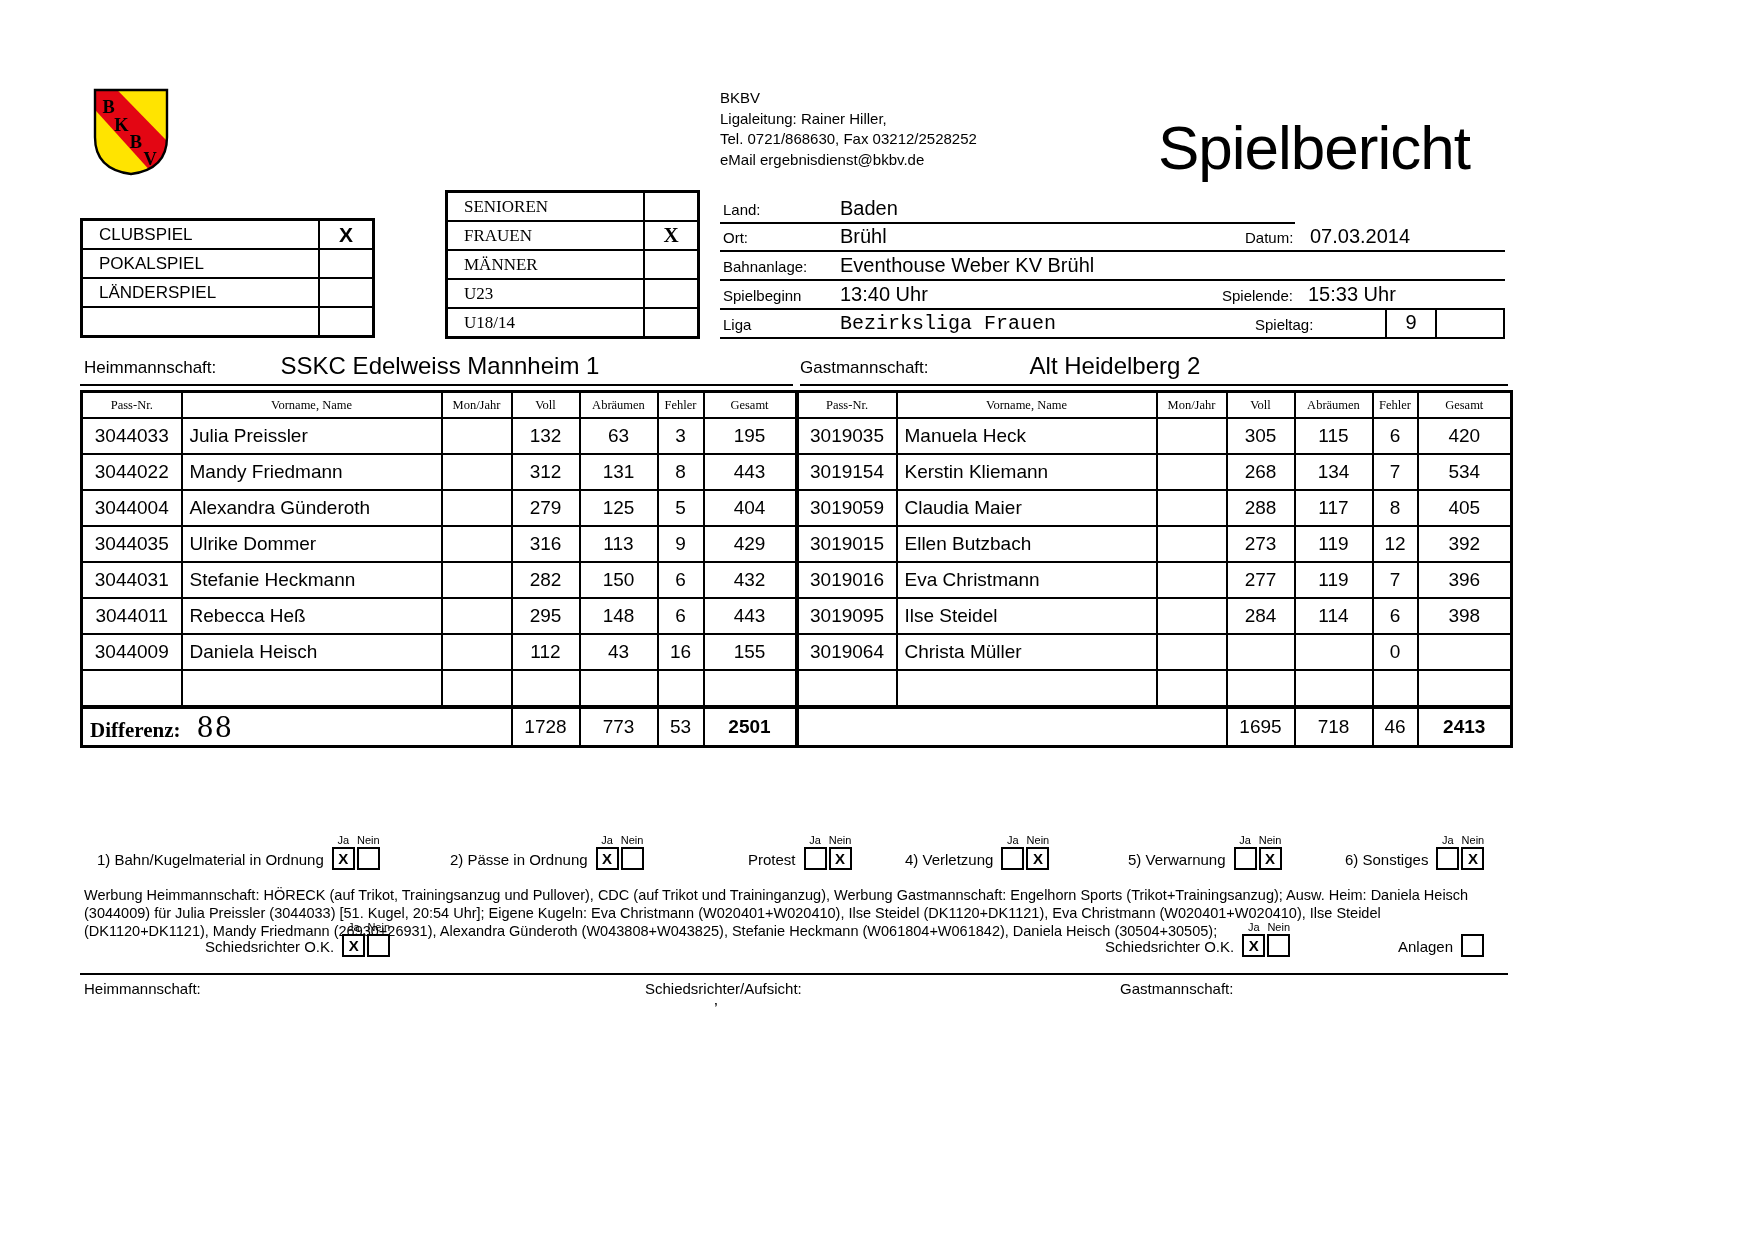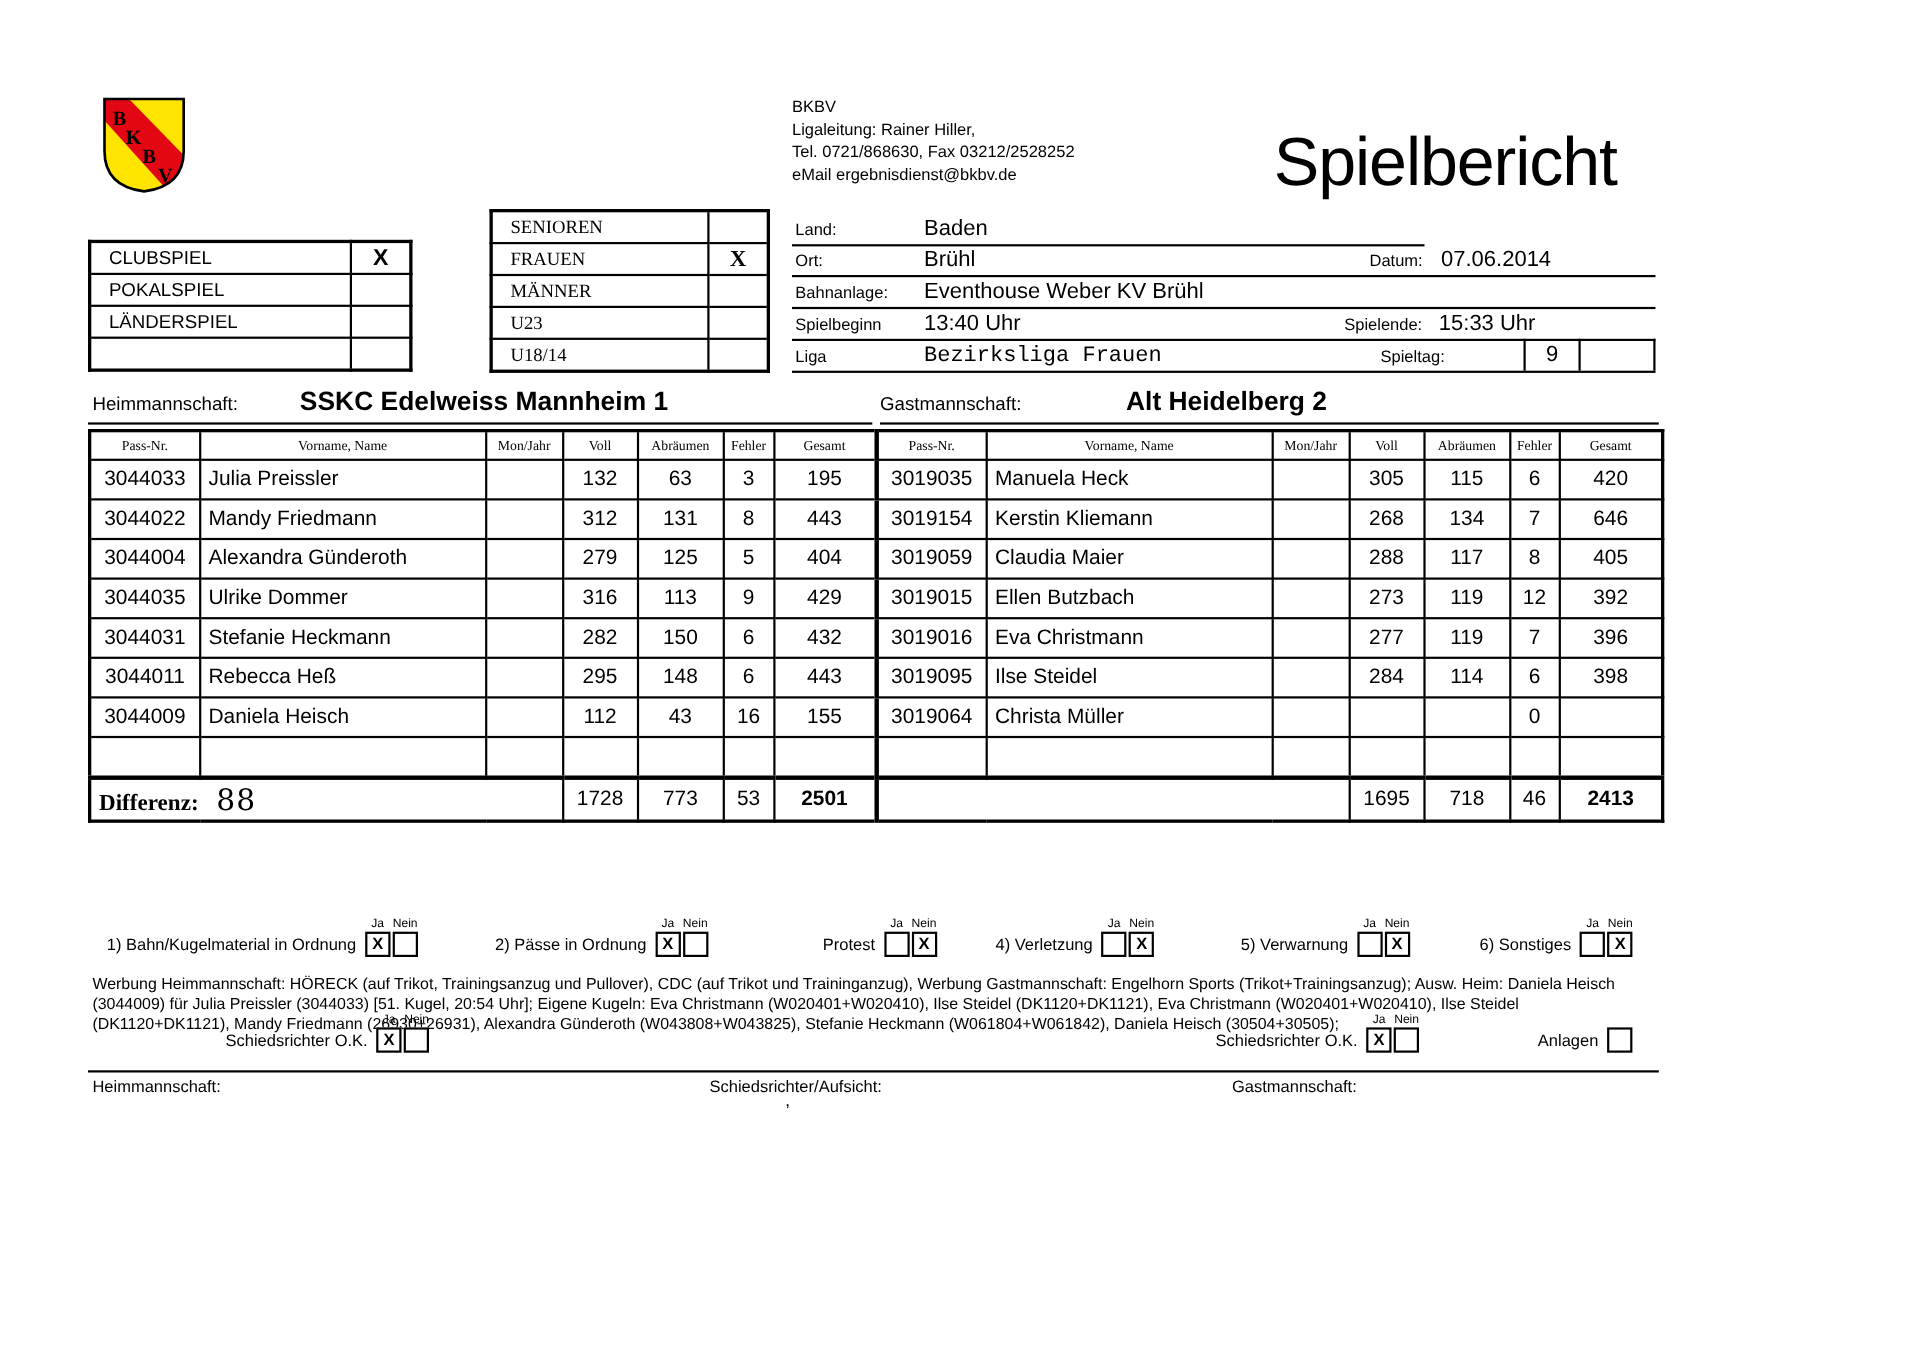--- a/index.html
+++ b/index.html
@@ -23,21 +23,21 @@
   #category{left:445px;top:190px;font-family:Liberation Serif, serif;}
   #category td.lbl{width:178px;}
   
   .inforow{position:absolute;border-bottom:2px solid #000;}
   .flabel{position:absolute;font-size:15px;bottom:4px;white-space:nowrap;}
   .fvalue{position:absolute;font-size:20px;bottom:2px;white-space:nowrap;}
   .spielbox{position:absolute;bottom:0;height:100%;border-left:2px solid #000;box-sizing:border-box;
     text-align:center;font-size:20px;line-height:28px;}
   
   .teamlabel{position:absolute;font-size:17px;}
-  .teamname{position:absolute;font-size:24px;font-weight:bold;text-align:center;white-space:nowrap;}
+  .teamname{position:absolute;font-size:24px;font-weight:normal;text-align:center;white-space:nowrap;}
   .teamline{position:absolute;border-top:2px solid #000;}
   
   #scoretable{position:absolute;left:80px;top:390px;width:1430px;border-collapse:collapse;
     table-layout:fixed;border:3px solid #000;}
   #scoretable th{border:2px solid #000;font-size:12.5px;font-weight:normal;height:24px;padding:0;font-family:Liberation Serif, serif;}
   #scoretable td{border:2px solid #000;height:34px;font-size:19px;text-align:center;padding:0;overflow:hidden;white-space:nowrap;}
   #scoretable td.name{text-align:left;padding-left:7px;border-radius:17px;}
   #scoretable .hdiv{border-left:4px solid #000;}
   #scoretable tr.diffrow td{border-top:4px solid #000;height:36px;}
   .dlabel{font-family:"Liberation Serif",serif;font-weight:bold;font-size:21px;}
@@ -131,21 +131,21 @@
 </table>
 
 <div class="inforow" style="left:720px;top:194px;width:575px;height:28px;">
   <span class="flabel" style="left:3px;">Land:</span>
   <span class="fvalue" style="left:120px;">Baden</span>
 </div>
 <div class="inforow" style="left:720px;top:222px;width:785px;height:28px;">
   <span class="flabel" style="left:3px;">Ort:</span>
   <span class="fvalue" style="left:120px;">Brühl</span>
   <span class="flabel" style="left:525px;">Datum:</span>
-  <span class="fvalue" style="left:590px;">07.06.2014</span>
+  <span class="fvalue" style="left:590px;">07.03.2014</span>
 </div>
 <div class="inforow" style="left:720px;top:250px;width:785px;height:29px;">
   <span class="flabel" style="left:3px;">Bahnanlage:</span>
   <span class="fvalue" style="left:120px;">Eventhouse Weber KV Brühl</span>
 </div>
 <div class="inforow" style="left:720px;top:279px;width:785px;height:29px;">
   <span class="flabel" style="left:3px;">Spielbeginn</span>
   <span class="fvalue" style="left:120px;">13:40 Uhr</span>
   <span class="flabel" style="left:502px;">Spielende:</span>
   <span class="fvalue" style="left:588px;">15:33 Uhr</span>
@@ -224,21 +224,21 @@
         <td>312</td>
         <td>131</td>
         <td>8</td>
         <td>443</td>
         <td class="hdiv">3019154</td>
         <td class="name">Kerstin Kliemann</td>
         <td></td>
         <td>268</td>
         <td>134</td>
         <td>7</td>
-        <td>646</td>
+        <td>534</td>
       </tr>
       <tr>
         <td>3044004</td>
         <td class="name">Alexandra Günderoth</td>
         <td></td>
         <td>279</td>
         <td>125</td>
         <td>5</td>
         <td>404</td>
         <td class="hdiv">3019059</td>

